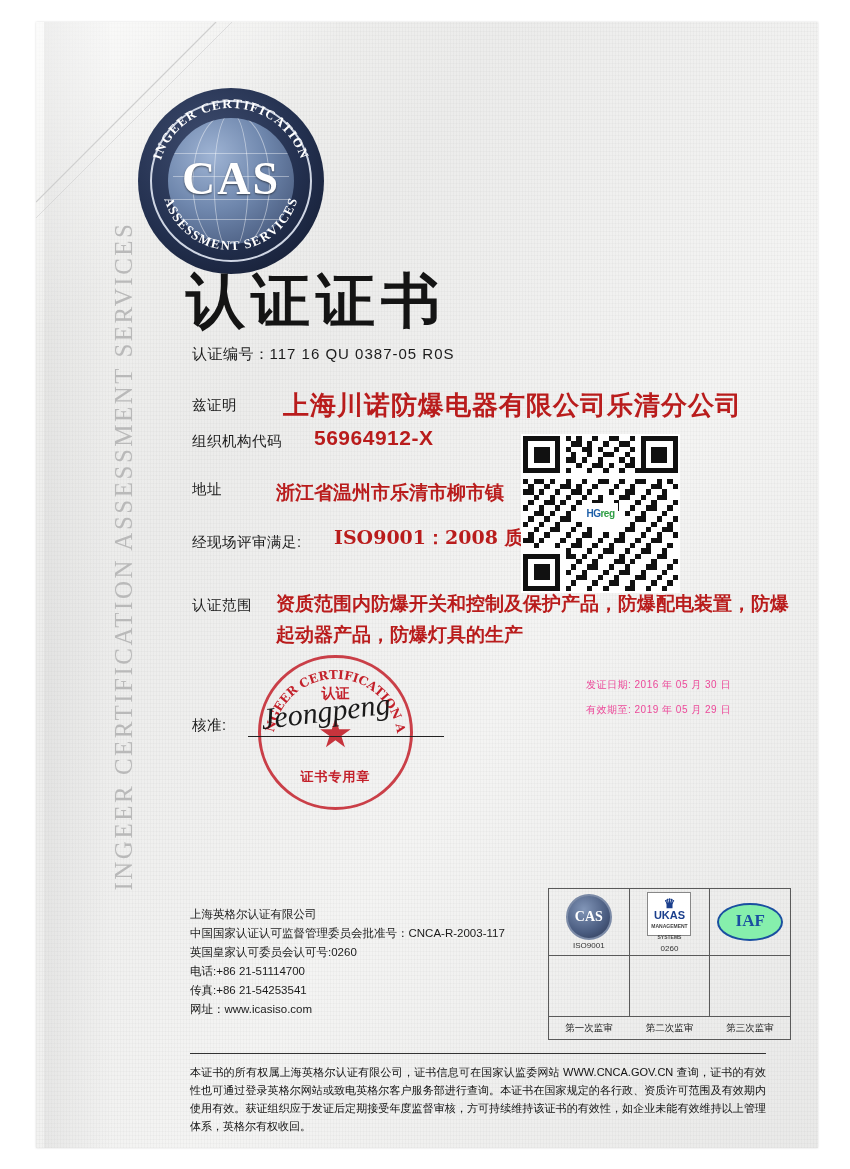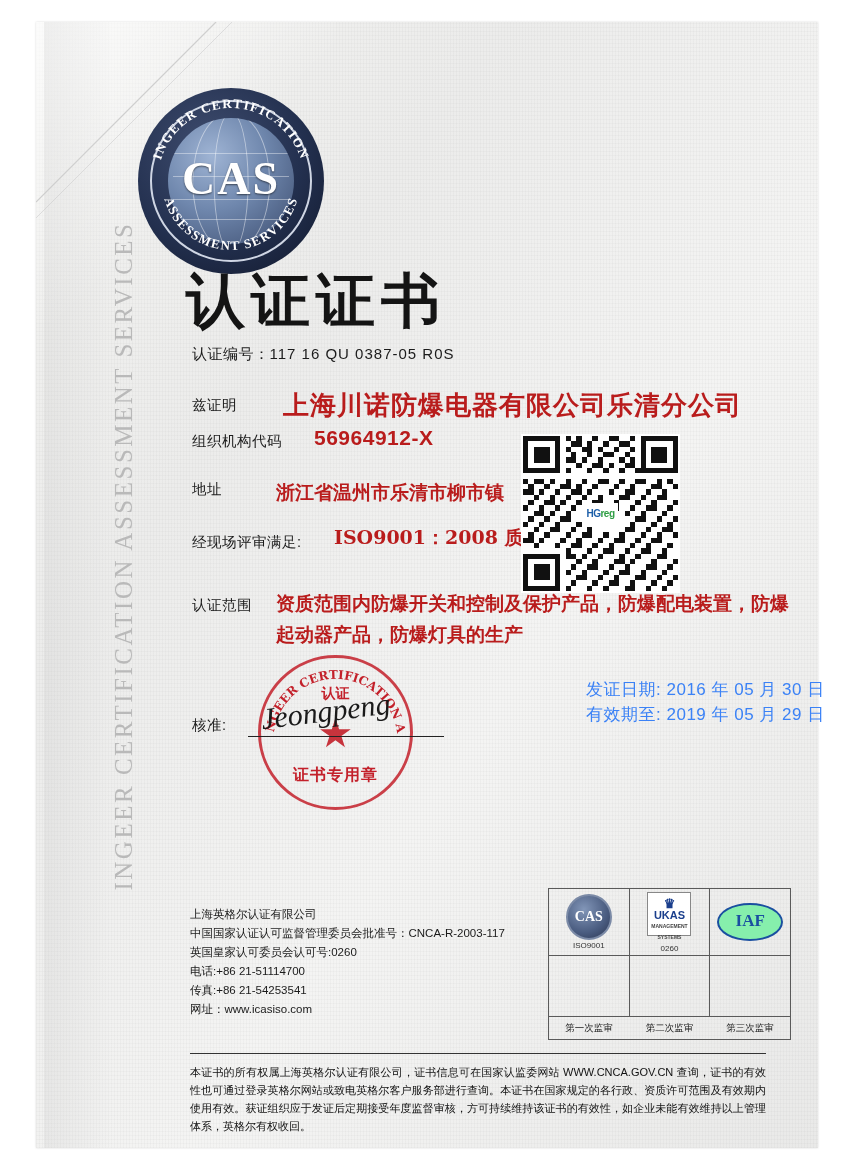--- a/index.html
+++ b/index.html
@@ -285,21 +285,21 @@
     font-family: "DejaVu Serif", serif;
     font-size: 12px;
     font-weight: bold;
   }
   .seal .bottom-text {
     position: absolute;
     left: 0; right: 0;
     bottom: 24px;
     text-align: center;
     color: #c3202a;
-    font-size: 16px;
+    font-size: 13px;
     font-weight: bold;
     letter-spacing: 1px;
     font-family: Liberation Mono, monospace;
   }
   .seal .mid-text {
     position: absolute;
     left: 0; right: 0;
     top: 30px;
     text-align: center;
     color: #c3202a;
@@ -328,22 +328,22 @@
     position: absolute;
     left: 248px;
     top: 736px;
     width: 196px;
     border-bottom: 1px solid #222;
   }
 
   .issue-date, .expiry-date {
     position: absolute;
     left: 586px;
-    font-size: 17px;
-    color: #3b82f6;
+    font-size: 10px;
+    color: #ec4899;
     letter-spacing: 0.5px;
   }
   .issue-date { top: 678px; }
   .expiry-date { top: 703px; }
 
   
   .footer-info {
     position: absolute;
     left: 190px;
     top: 905px;

